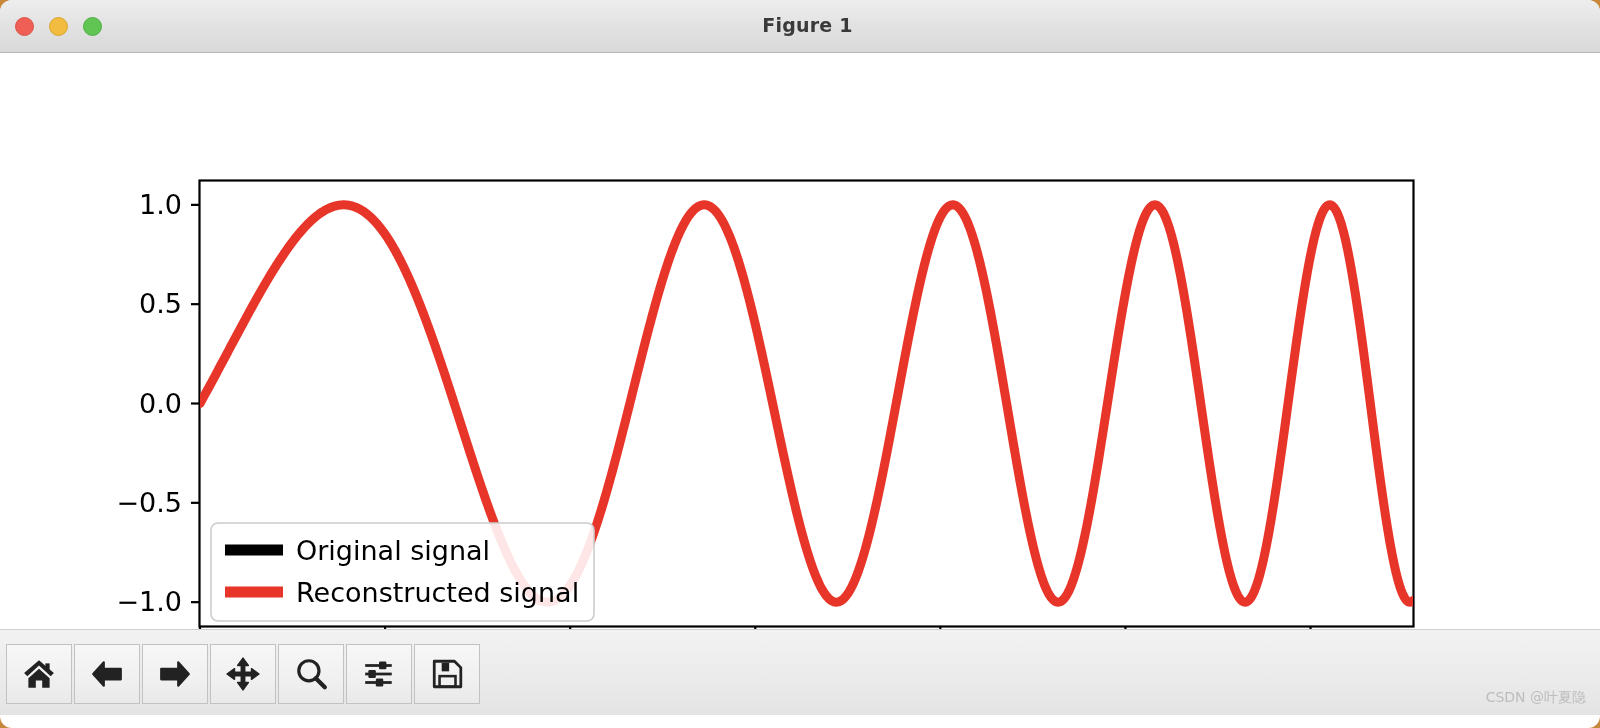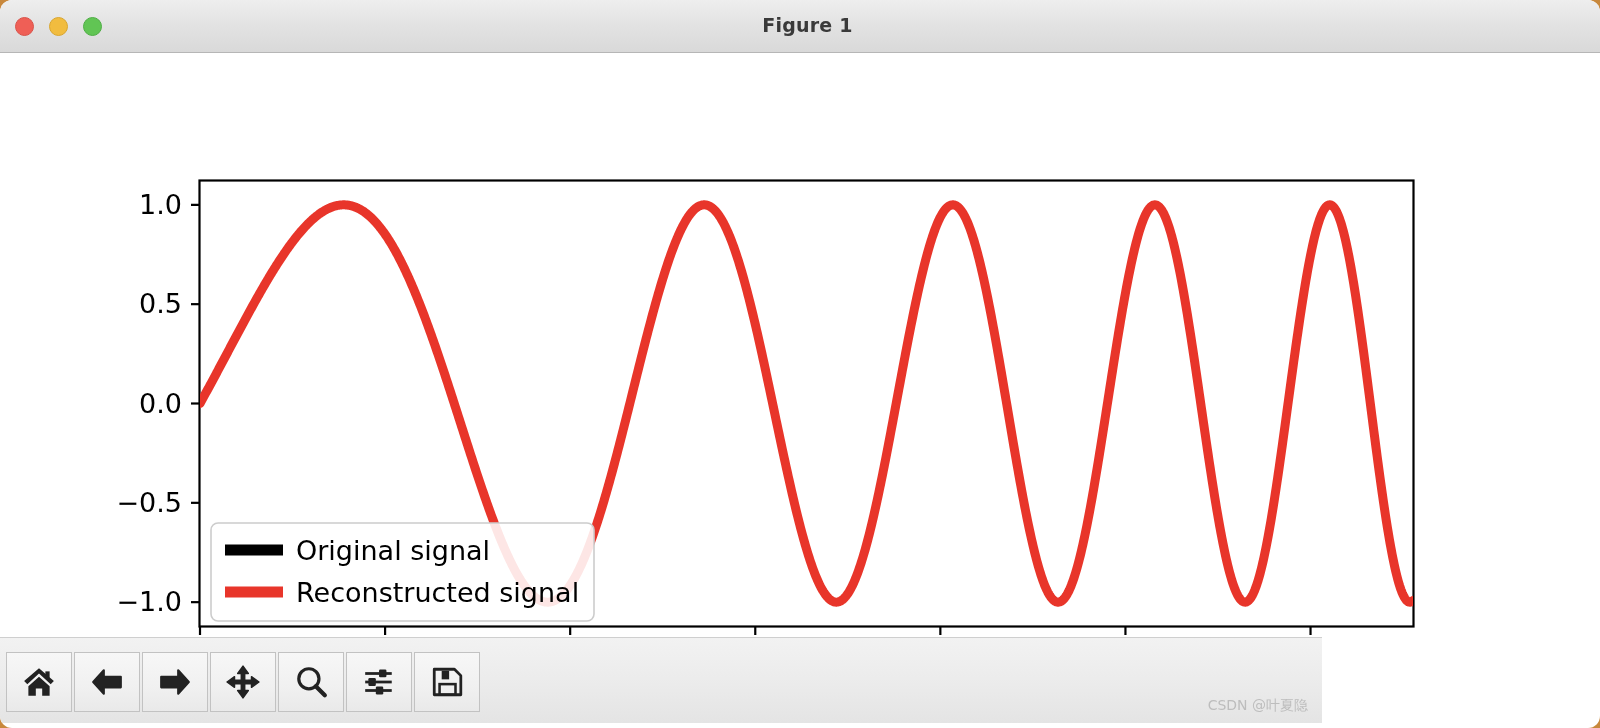--- a/index.html
+++ b/index.html
@@ -68,22 +68,22 @@
     position: relative;
     height: 589px;
     background: #ffffff;
   }
   #plot-svg { display: block; }
 
   
   #toolbar {
     position: absolute;
     left: 0;
-    bottom: 5px;
-    width: 1322px;
+    bottom: 13px;
+    width: 1600px;
     height: 86px;
     background: linear-gradient(to bottom, #f2f2f2 0%, #ebebeb 55%, #e4e4e4 100%);
     border-top: 1px solid #cfcfcf;
     box-sizing: border-box;
   }
   .tb-buttons {
     position: absolute;
     left: 6px;
     top: 14px;
     display: flex;

